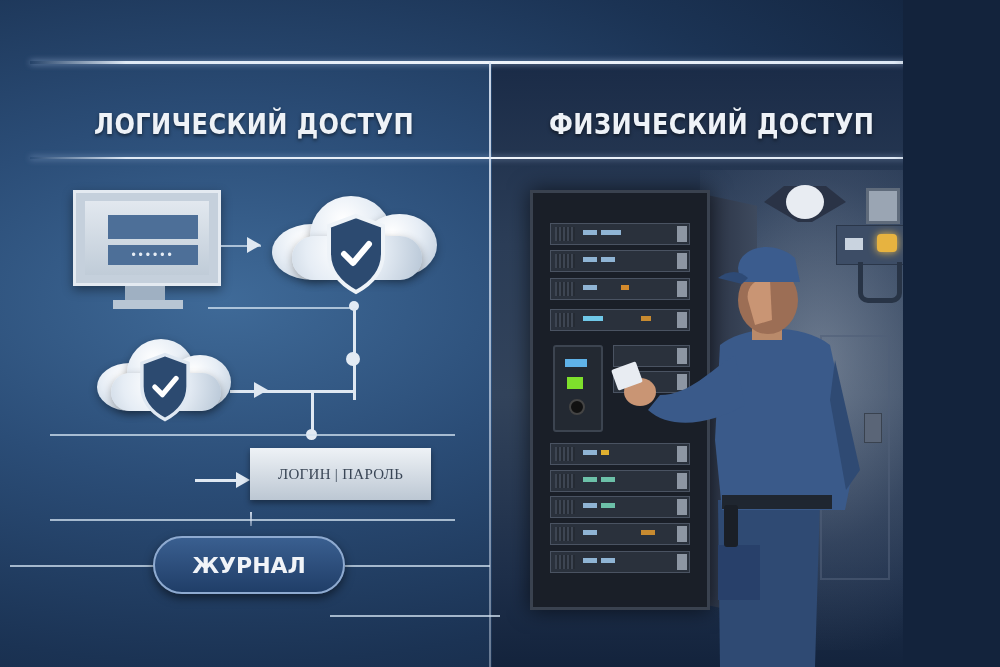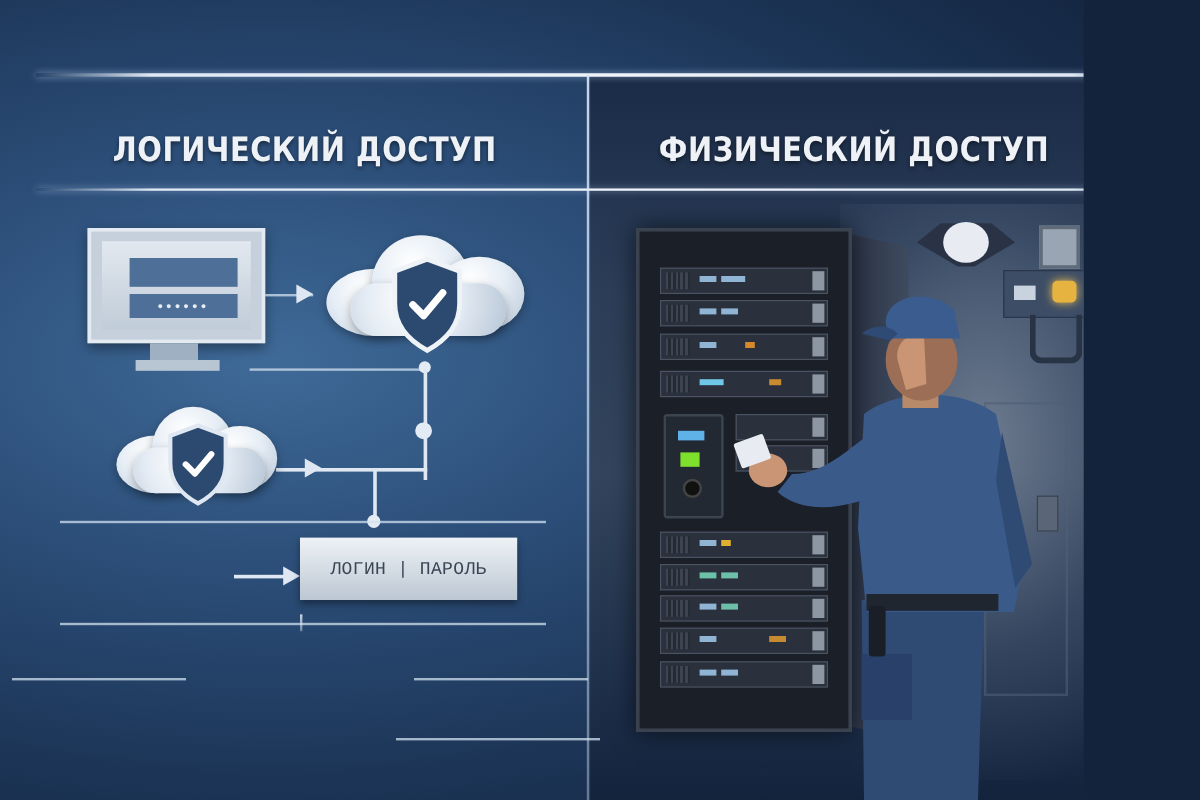--- a/index.html
+++ b/index.html
@@ -20,21 +20,21 @@
   .monitor .bar1{position:absolute;left:32px;top:22px;width:90px;height:24px;background:#4d6f98;}
   .monitor .bar2{position:absolute;left:32px;top:52px;width:90px;height:20px;background:#4d6f98;color:#e6edf5;font-size:12px;text-align:center;line-height:20px;letter-spacing:3px;}
   .stand{position:absolute;left:125px;top:286px;width:40px;height:14px;background:#9fb0c2;}
   .base{position:absolute;left:113px;top:300px;width:70px;height:9px;background:#b8c6d4;}
   
   .cloud{position:absolute;}
   .cloud .c{position:absolute;border-radius:50%;background:radial-gradient(circle at 40% 30%,#ffffff 0%,#e6edf5 45%,#b7c6d6 100%);box-shadow:0 3px 8px rgba(0,0,0,0.3);}
   .shield{position:absolute;}
   
   .net-box{position:absolute;left:55px;top:448px;width:140px;height:52px;background:linear-gradient(90deg,#2c5286,#3a679c);box-shadow:0 3px 6px rgba(0,0,0,0.4);color:#eef2f7;font-family:"DejaVu Sans",sans-serif;font-weight:bold;font-size:22px;display:flex;align-items:center;justify-content:center;}
-  .login-box{position:absolute;left:250px;top:448px;width:181px;height:52px;background:linear-gradient(180deg,#eef2f6,#bcc7d3);box-shadow:0 3px 6px rgba(0,0,0,0.4);color:#3a4656;font-family:Liberation Mono, monospace;font-size:15px;display:flex;align-items:center;justify-content:center;letter-spacing:0.3px;}
+  .login-box{position:absolute;left:250px;top:448px;width:181px;height:52px;background:linear-gradient(180deg,#eef2f6,#bcc7d3);box-shadow:0 3px 6px rgba(0,0,0,0.4);color:#3a4656;font-family:Liberation Serif, serif;font-size:15px;display:flex;align-items:center;justify-content:center;letter-spacing:0.3px;}
   .journal-btn{position:absolute;left:153px;top:536px;width:192px;height:58px;border-radius:29px;background:linear-gradient(180deg,#3a5f90,#203e68);border:2px solid #8eaad0;box-sizing:border-box;box-shadow:0 4px 10px rgba(0,0,0,0.5);color:#f1f4f8;font-family:"DejaVu Sans",sans-serif;font-weight:bold;font-size:22px;display:flex;align-items:center;justify-content:center;cursor:pointer;}
   .arrow{position:absolute;width:0;height:0;border-top:8px solid transparent;border-bottom:8px solid transparent;border-left:14px solid #dfe8f2;}
   .dot{position:absolute;width:12px;height:12px;border-radius:50%;background:#e3ebf4;}
   
   .rack{position:absolute;left:530px;top:190px;width:180px;height:420px;background:#1a1f28;border:3px solid #3a424f;box-sizing:border-box;box-shadow:0 0 20px rgba(0,0,0,0.6);}
   .rack-side{position:absolute;left:707px;top:195px;width:50px;height:410px;background:linear-gradient(90deg,#2b3446,#3e4a5e);transform:skewY(12deg);transform-origin:left top;}
   .unit{position:absolute;left:17px;width:140px;height:22px;background:#2a313c;border:1px solid #4a5362;box-sizing:border-box;}
   .unit .led{position:absolute;top:6px;height:5px;width:14px;background:#8fb4d4;}
   .unit .handle{position:absolute;right:2px;top:2px;width:10px;height:16px;background:#8d96a3;}
   .unit .grid{position:absolute;left:4px;top:3px;width:20px;height:14px;background:repeating-linear-gradient(90deg,#3d4552 0 2px,#252b34 2px 4px);}
@@ -120,20 +120,21 @@
   <div class="thin" style="left:195px;top:479px;width:45px;height:3px;background:#dfe8f2;"></div>
   <div class="arrow" style="left:236px;top:472px;"></div>
   <div class="login-box">ЛОГИН | ПАРОЛЬ</div>
 
   <div class="thin" style="left:50px;top:519px;width:405px;"></div>
   <div class="vline" style="left:250px;top:512px;height:14px;"></div>
   <div class="thin" style="left:10px;top:565px;width:145px;"></div>
   <div class="thin" style="left:345px;top:565px;width:145px;"></div>
   <div class="thin" style="left:330px;top:615px;width:170px;"></div>
 
+  <div class="journal-btn">ЖУРНАЛ</div>
 
   <div class="rack-side"></div>
   <div class="rack">
     <div class="unit" style="top:30px;">
         <div class="grid"></div>
         <div class="led" style="left:32px;"></div>
         <div class="led" style="left:50px;width:20px;"></div>
         <div class="handle"></div>
       </div>
     <div class="unit" style="top:57px;">

